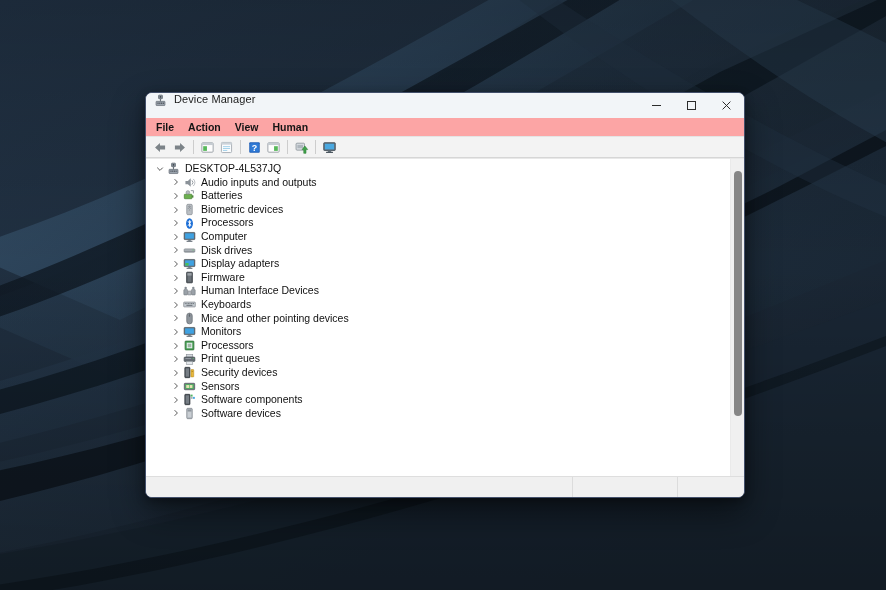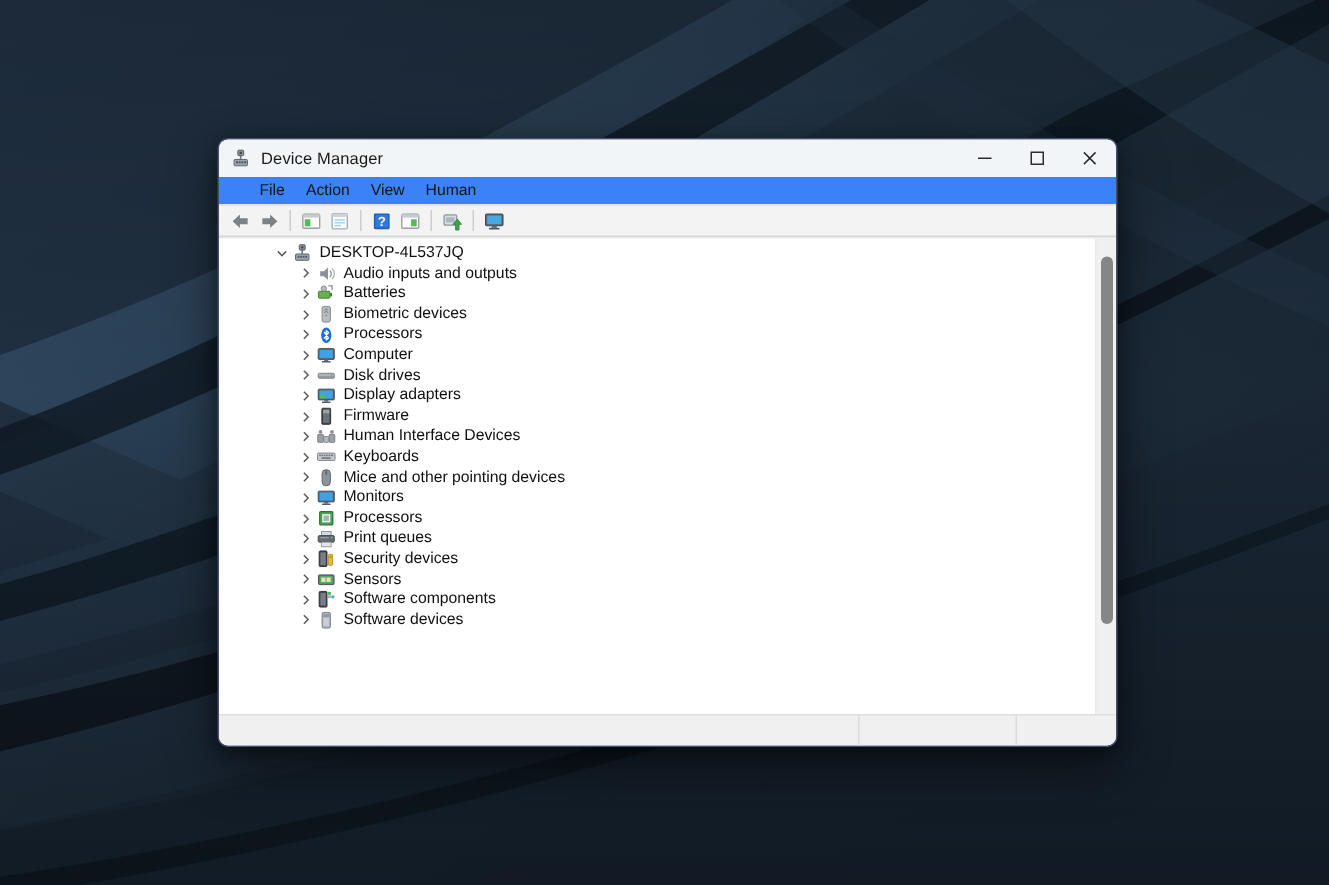--- a/index.html
+++ b/index.html
@@ -24,44 +24,45 @@
     border-radius:7px;
     box-shadow:0 14px 34px rgba(0,0,0,.48), 0 3px 10px rgba(0,0,0,.32);
     overflow:hidden;
     display:flex; flex-direction:column;
   }
 
   
   #titlebar {
     height:25px;
     background:#f2f5f8;
-    display:flex; align-items:center;
+    display:flex; align-items:flex-start;
     flex:0 0 auto;
     position:relative;
   }
   #title-icon { width:13px; height:13px; margin-left:8px; margin-right:7px; flex:0 0 auto; }
   #title-text {
     font-size:11px; color:#1a1a1a; letter-spacing:.1px;
     white-space:nowrap;
   }
   .win-btns { margin-left:auto; display:flex; height:25px; }
   .win-btn {
     width:35px; height:25px;
     display:flex; align-items:center; justify-content:center;
     color:#2c2c2c;
   }
   .win-btn svg { display:block; }
 
   
   #menubar {
-    height:19px; background:#3b82f6;
+    height:19px; background:#fca5a5;
     display:flex; align-items:center;
-    padding-left:20px;
+    padding-left:3px;
     flex:0 0 auto;
     border-bottom:1px solid #e4e4e4;
+    font-weight:bold;
   }
   .menu-item {
     font-size:10.5px; color:#141414;
     padding:2px 7px;
     white-space:nowrap;
   }
 
   
   #toolbar {
     height:21px; background:#f3f3f3;
@@ -84,21 +85,20 @@
     position:relative;
     display:flex;
     overflow:hidden;
     border-top:1px solid #e8e8e8;
   }
   #tree {
     flex:1 1 auto;
     padding-top:3px;
     overflow:hidden;
     position:relative;
-    margin-left:28px;
   }
   .node {
     height:13.6px;
     display:flex; align-items:center;
     font-size:10.5px; color:#101010;
     white-space:nowrap;
     padding-right:4px;
   }
   .chev {
     width:15px; flex:0 0 15px;

